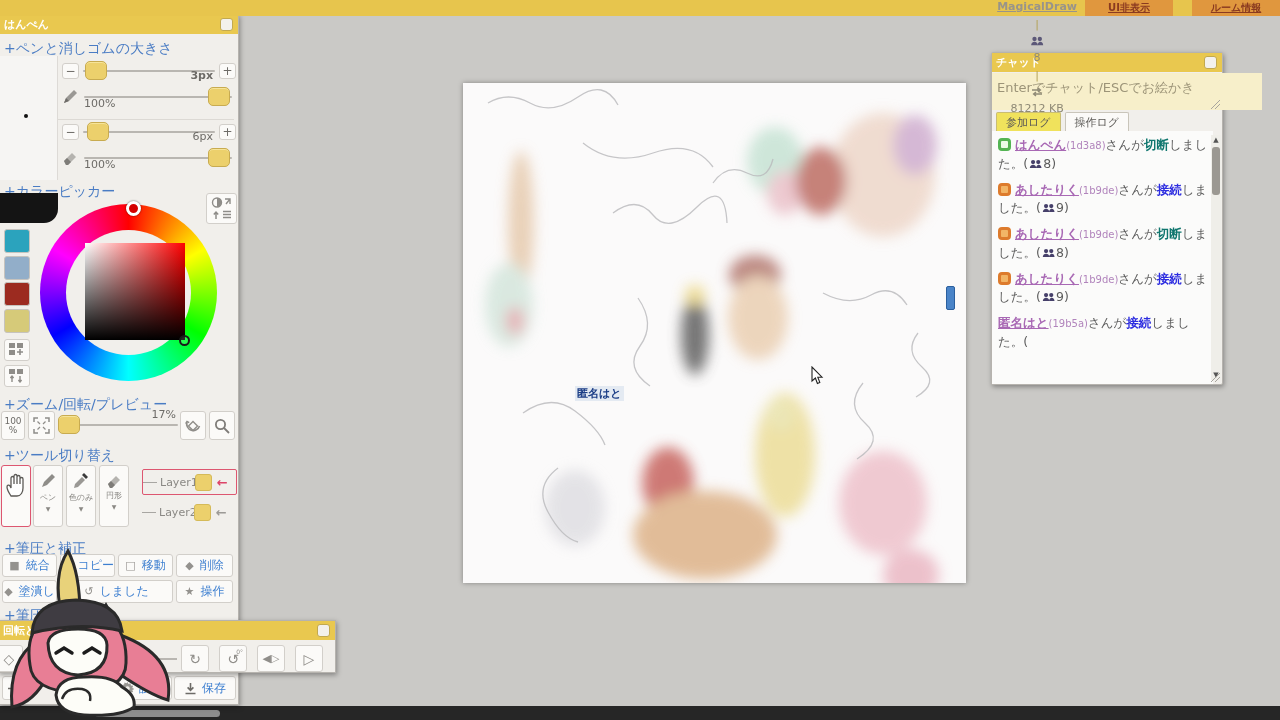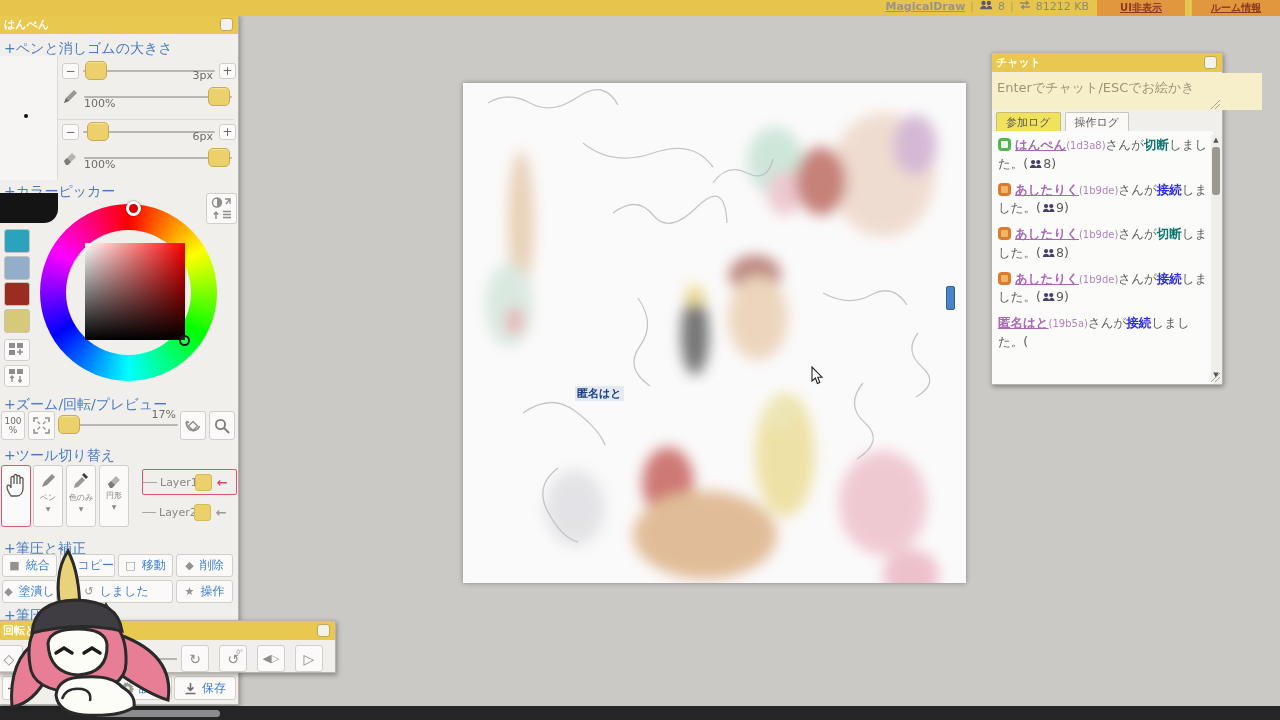--- a/index.html
+++ b/index.html
@@ -2,26 +2,26 @@
 <html><head>
 <meta charset="utf-8">
 <style>
   * { margin:0; padding:0; box-sizing:border-box; }
   body { font-family:"DejaVu Sans", sans-serif; background:#888; }
   .screen { position:relative; width:1280px; height:720px; background:#cac9c6; overflow:hidden; font-family:"DejaVu Sans", sans-serif; }
 
   
   .topbar { position:absolute; left:0; top:0; width:1280px; height:16px; background:#e7c54d; display:flex; align-items:stretch; z-index:9; font-size:11px; }
   .topbar-spacer { flex:1; }
-  .topbar-info { display:flex; gap:5px; color:#8f8a76; padding:0 8px; }
+  .topbar-info { display:flex; align-items:center; gap:5px; color:#8f8a76; padding:0 8px;flex-direction:column; }
   .topbar-info a { color:#98948a; text-decoration:underline; font-weight:bold; }
   .tb-sep { color:#b3a258; }
   .tb-icon svg { display:block; }
   .topbar-btn { width:88px; background:#e0973e; display:flex; align-items:center; justify-content:center; color:#8a3a20; font-weight:bold; text-decoration:underline; font-size:10px; cursor:pointer; }
-  .topbar-btn + .topbar-btn { margin-left:7px; }
+  .topbar-btn + .topbar-btn { margin-left:19px; }
 
   
   .canvas { position:absolute; left:463px; top:83px; width:503px; height:500px; background:#fbfafa; box-shadow:0 0 5px rgba(0,0,0,.35); z-index:1; }
   .cursor-label { position:absolute; left:112px; top:303px; font-size:11px; font-weight:bold; color:#1c3e86; background:rgba(210,220,235,.55); padding:0 2px; z-index:3; }
   .cursor-arrow { position:absolute; left:348px; top:283px; z-index:3; }
   .canvas-sticker { position:absolute; left:483px; top:203px; width:9px; height:24px; background:#4a84c8; border:1px solid #2b5f9e; border-radius:2px; z-index:3; }
 
   
   .panel { position:absolute; background:#f1efeb; border:1px solid #b6b3ae; box-shadow:1px 2px 5px rgba(0,0,0,.35); }
   .panel-title { height:19px; background:#e9c84f; display:flex; align-items:center; padding:0 4px; color:#fff; font-weight:bold; font-size:11px; position:relative; }
@@ -209,21 +209,21 @@
 
     <div class="preview-col">
         <div class="brush-dot"></div>
       </div>
 
     <div class="srow" style="left:62px; top:46px; width:174px;">
       <div class="btn mini" style="position:static;">−</div>
       <div class="track" style="flex:1; margin:0 4px;">
         <div class="line"></div>
         <div class="handle" style="left:2px;"></div>
-        <span class="sval" style="right:2px; top:8px;">3px</span>
+        <span class="sval" style="right:2px; top:8px;font-weight:bold;">3px</span>
       </div>
       <div class="btn mini" style="position:static;">+</div>
     </div>
 
     <div class="srow" style="left:62px; top:72px; width:174px;">
       <span class="tool-icon">
           <svg width="16" height="16" viewBox="0 0 16 16">
             <path d="M2 14l2-5 8-8 3 3-8 8-5 2z" fill="#9a9894"></path>
             <path d="M2 14l2-5 3 3z" fill="#6e6c68"></path>
           </svg>

